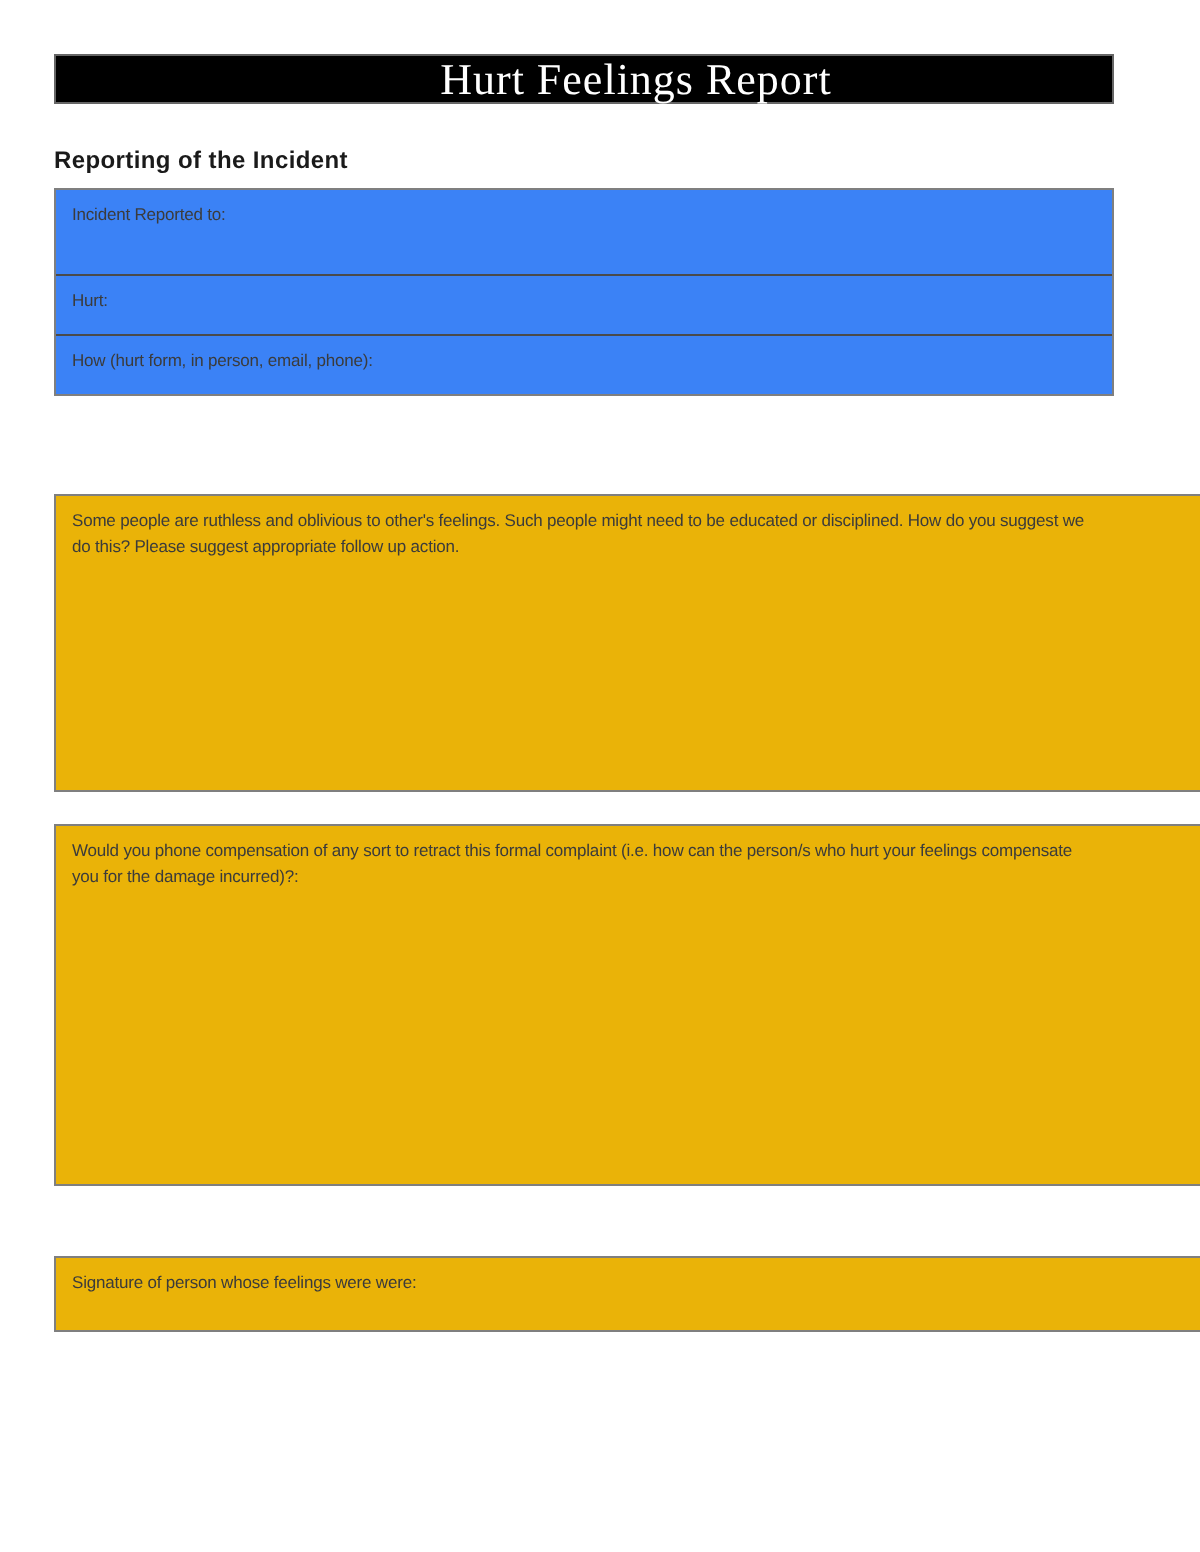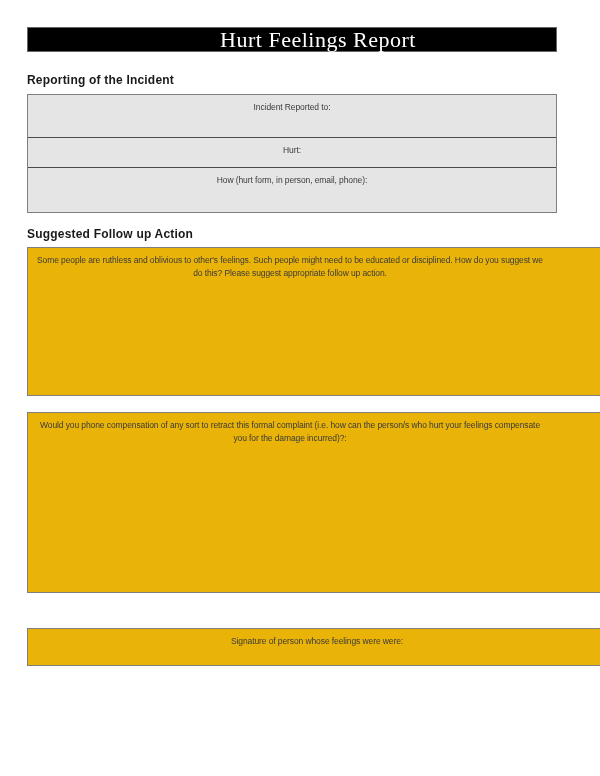--- a/index.html
+++ b/index.html
@@ -4,21 +4,21 @@
 <style>
   :root {
     --title_bar_bg: #000000;
     --title_text: #ffffff;
     --page_bg: #ffffff;
     --border_gray: #7f7f7f;
     --divider_dark: #4a4a4a;
     --body_text: #3b3b3b;
     --heading_text: #1a1a1a;
   }
-  * { box-sizing: border-box; margin: 0; padding: 0; text-align: center; }
+  * { box-sizing: border-box; margin: 0; padding: 0; }
   html, body { background: #ffffff; }
   .page {
     position: relative;
     width: 600px;
     height: 776px;
     background: var(--page_bg);
     font-family: "Liberation Sans", sans-serif;
     overflow: hidden;
   }
   .title-bar {
@@ -45,23 +45,23 @@
     font-weight: 700;
     letter-spacing: 0.2px;
     color: var(--heading_text);
     white-space: nowrap;
   }
   #reporting-heading { top: 73px; }
   #followup-heading  { top: 227px; }
   .field-table {
     position: absolute;
     left: 27px; top: 94px;
-    width: 530px; height: 119px;
+    width: 530px; height: 104px;
     border: 1px solid var(--border_gray);
-    background: #e5e5e5;
+    background: #3b82f6;
   }
   .field-row { width: 100%; }
   .field-row.r1 { height: 42px; }
   .field-row.r2 { height: 30px; border-top: 1px solid var(--divider_dark); }
   .field-row.r3 { height: 45px; border-top: 1px solid var(--divider_dark); }
   .big-box {
     position: absolute;
     left: 27px;
     width: 580px;
     border: 1px solid var(--border_gray);
@@ -96,21 +96,20 @@
       <span class="label">Incident Reported to:</span>
     </div>
     <div class="field-row r2">
       <span class="label">Hurt:</span>
     </div>
     <div class="field-row r3">
       <span class="label">How (hurt form, in person, email, phone):</span>
     </div>
   </div>
 
-  <h2 class="section-heading" id="followup-heading">Suggested Follow up Action</h2>
 
   <div class="big-box" id="followup-box-1">
     <span class="prompt">Some people are ruthless and oblivious to other's feelings. Such people might need to be educated or disciplined. How do you suggest we do this? Please suggest appropriate follow up action.</span>
   </div>
 
   <div class="big-box" id="followup-box-2">
     <span class="prompt">Would you phone compensation of any sort to retract this formal complaint (i.e. how can the person/s who hurt your feelings compensate you for the damage incurred)?:</span>
   </div>
 
   <div class="big-box" id="signature-box">

